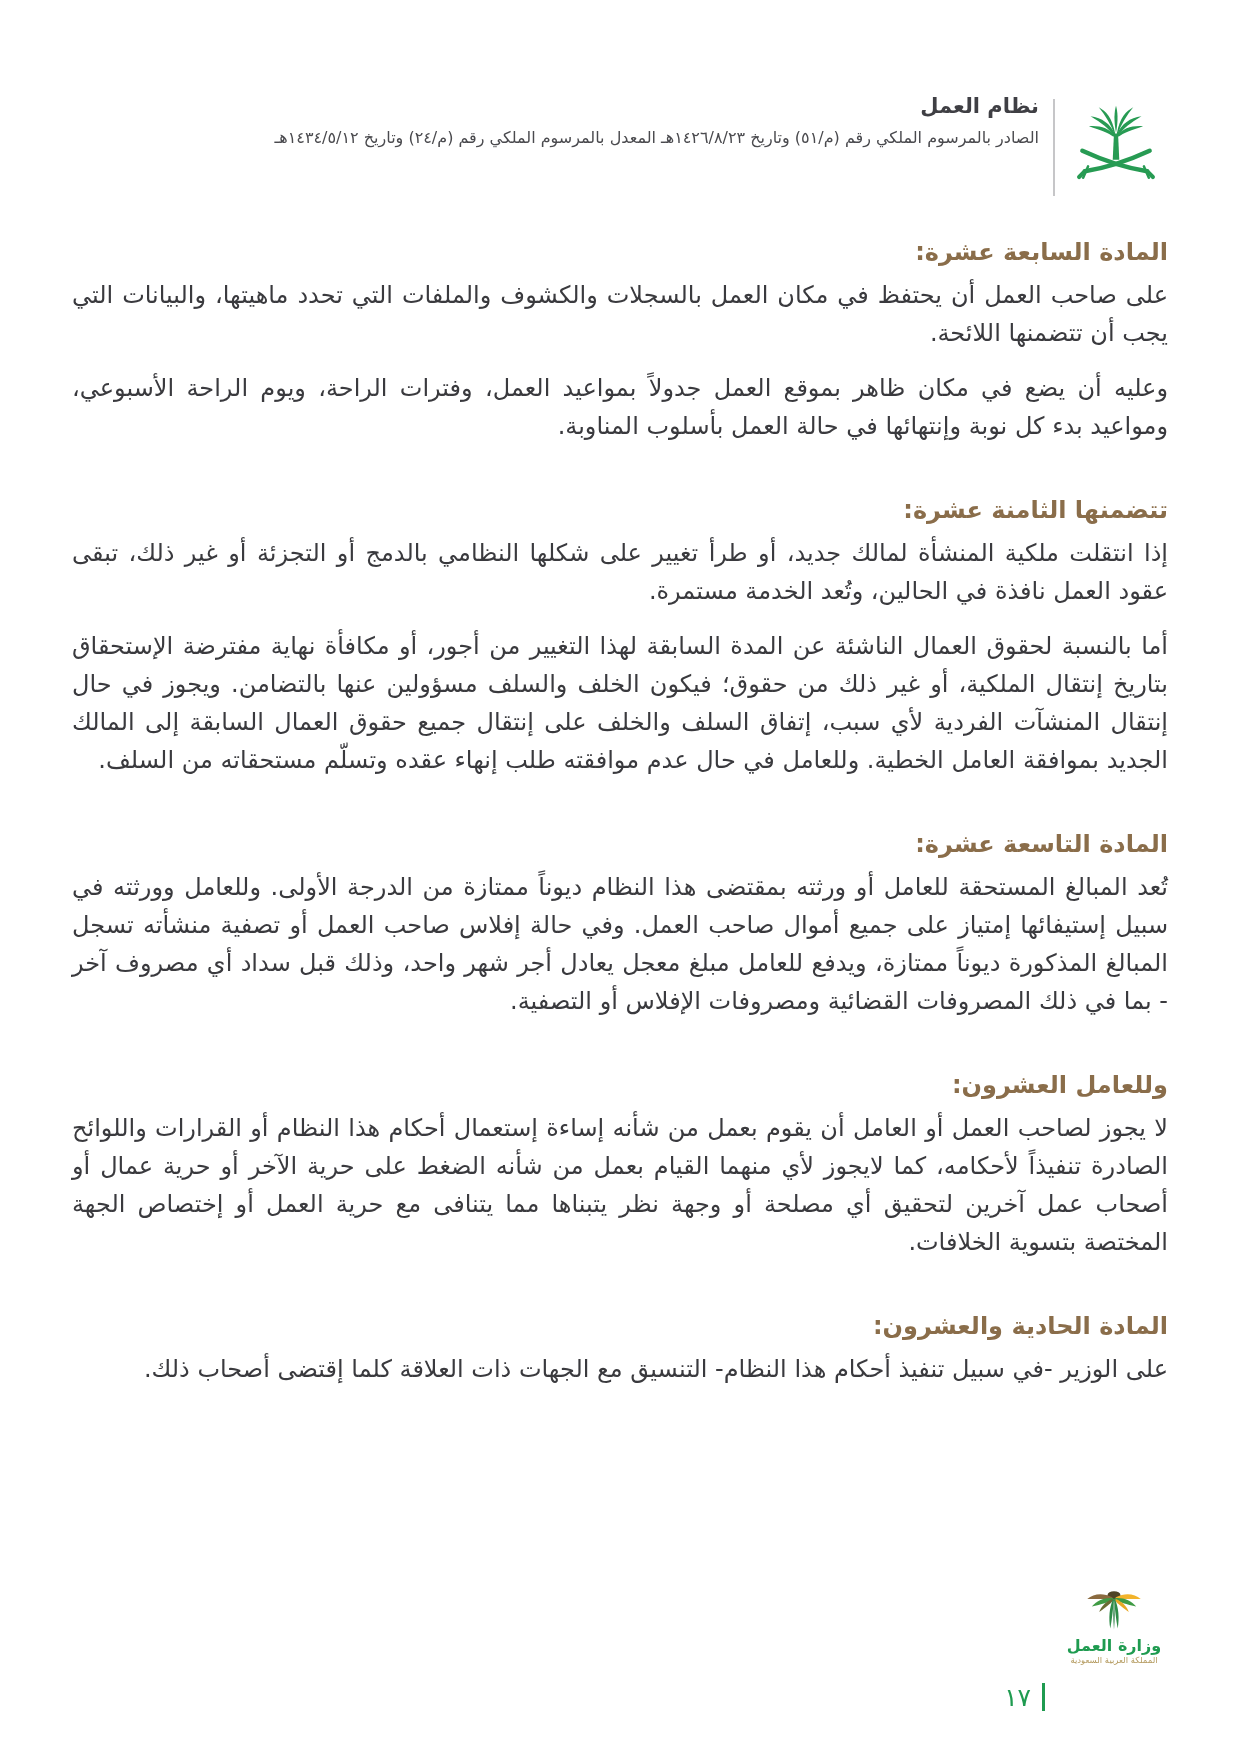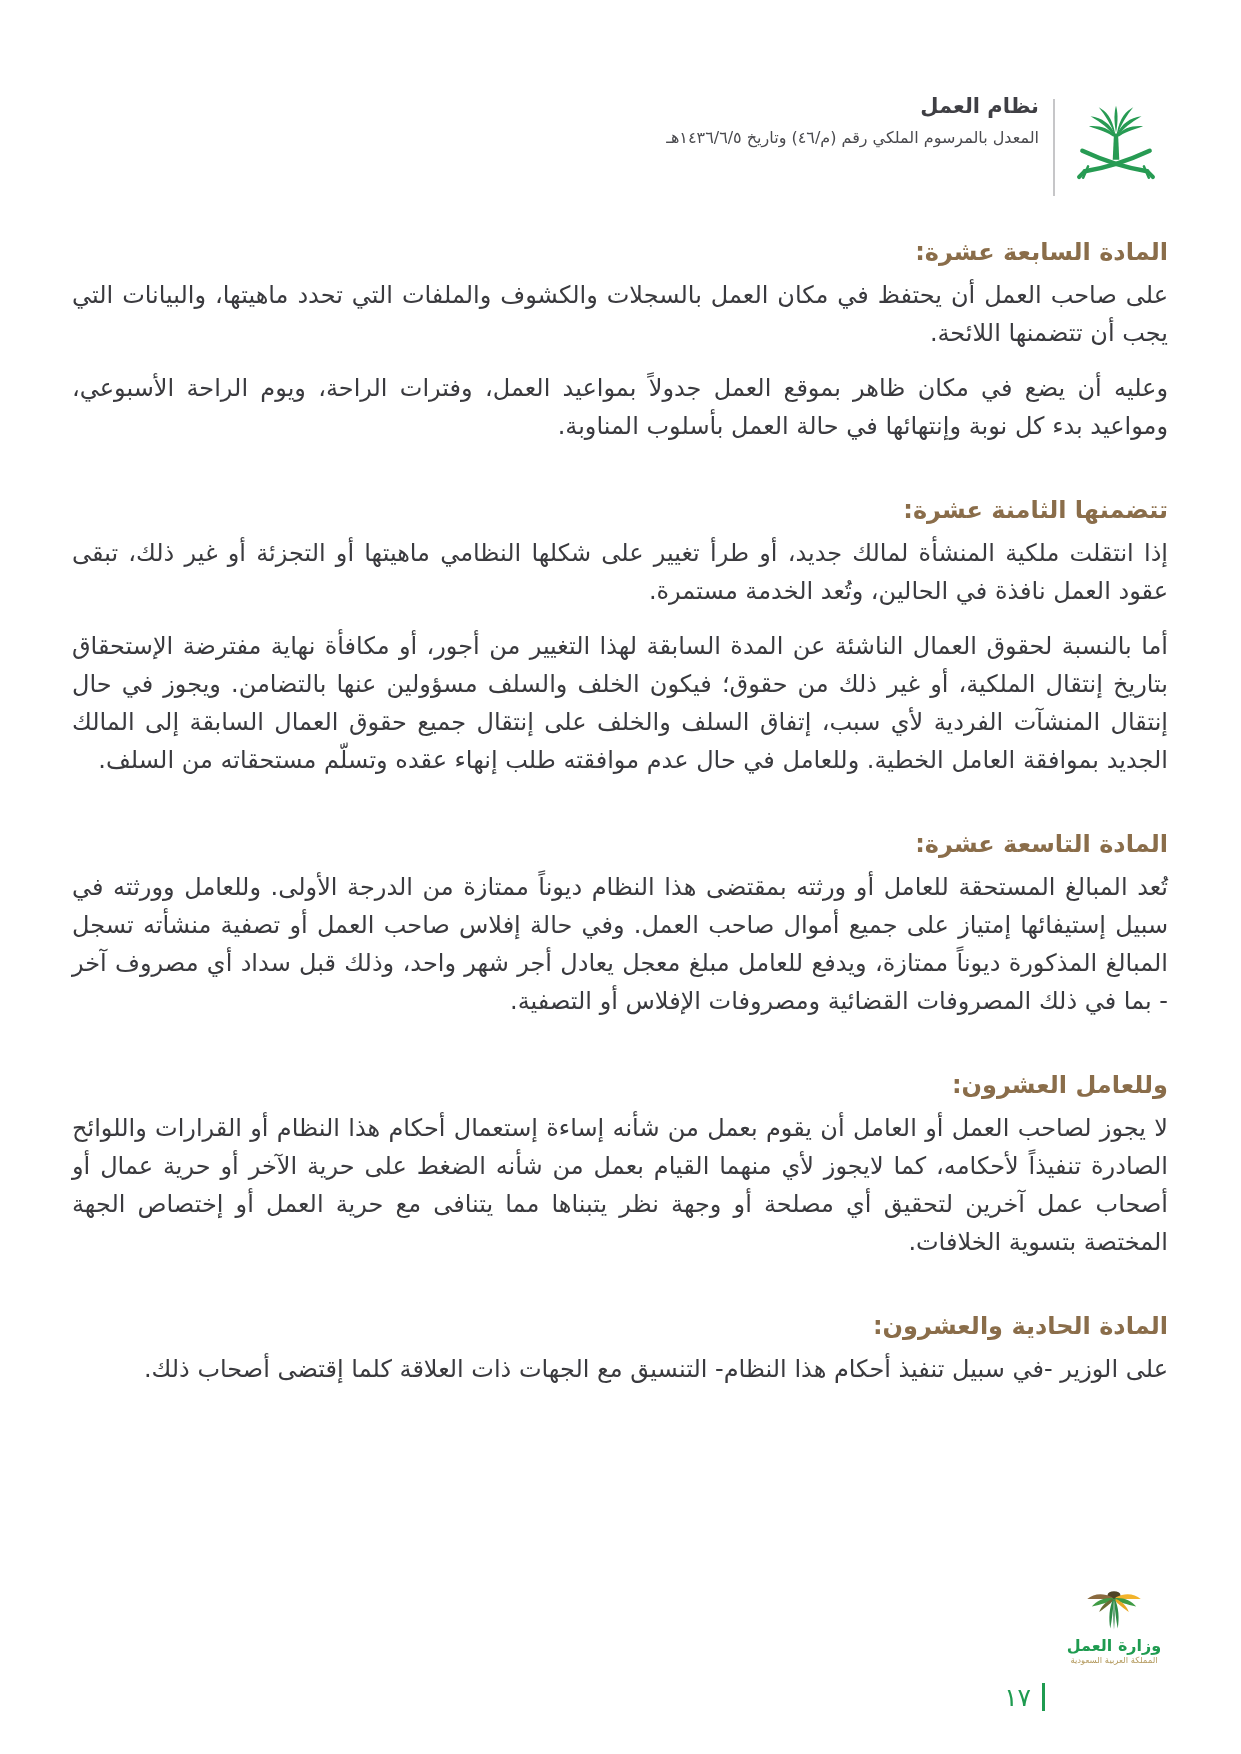--- a/index.html
+++ b/index.html
@@ -144,35 +144,35 @@
         <path d="M88 82 L 95 89" stroke-width="5"></path>
         <path d="M16 76 L 10 90" stroke-width="3"></path>
         <path d="M84 76 L 90 90" stroke-width="3"></path>
       </g>
     </svg>
 
     <div class="hdr-divider"></div>
 
     <div class="hdr-text">
       <div class="hdr-title">نظام العمل</div>
-      <div class="hdr-sub">المعدل بالمرسوم الملكي رقم (م/٤٦) وتاريخ ١٤٣٦/٦/٥هـ</div>
+      <div class="hdr-sub">الصادر بالمرسوم الملكي رقم (م/٥١) وتاريخ ١٤٢٦/٨/٢٣هـ المعدل بالمرسوم الملكي رقم (م/٢٤) وتاريخ ١٤٣٤/٥/١٢هـ</div>
     </div>
   </div>
 
   <div class="content">
 
     <section class="article">
       <h2>المادة السابعة عشرة:</h2>
       <p>على صاحب العمل أن يحتفظ في مكان العمل بالسجلات والكشوف والملفات التي تحدد ماهيتها، والبيانات التي يجب أن تتضمنها اللائحة.</p>
       <p>وعليه أن يضع في مكان ظاهر بموقع العمل جدولاً بمواعيد العمل، وفترات الراحة، ويوم الراحة الأسبوعي، ومواعيد بدء كل نوبة وإنتهائها في حالة العمل بأسلوب المناوبة.</p>
     </section>
 
     <section class="article">
       <h2>تتضمنها الثامنة عشرة:</h2>
-      <p>إذا انتقلت ملكية المنشأة لمالك جديد، أو طرأ تغيير على شكلها النظامي ماهيتها أو التجزئة أو غير ذلك، تبقى عقود العمل نافذة في الحالين، وتُعد الخدمة مستمرة.</p>
+      <p>إذا انتقلت ملكية المنشأة لمالك جديد، أو طرأ تغيير على شكلها النظامي بالدمج أو التجزئة أو غير ذلك، تبقى عقود العمل نافذة في الحالين، وتُعد الخدمة مستمرة.</p>
       <p>أما بالنسبة لحقوق العمال الناشئة عن المدة السابقة لهذا التغيير من أجور، أو مكافأة نهاية مفترضة الإستحقاق بتاريخ إنتقال الملكية، أو غير ذلك من حقوق؛ فيكون الخلف والسلف مسؤولين عنها بالتضامن. ويجوز في حال إنتقال المنشآت الفردية لأي سبب، إتفاق السلف والخلف على إنتقال جميع حقوق العمال السابقة إلى المالك الجديد بموافقة العامل الخطية. وللعامل في حال عدم موافقته طلب إنهاء عقده وتسلّم مستحقاته من السلف.</p>
     </section>
 
     <section class="article">
       <h2>المادة التاسعة عشرة:</h2>
       <p>تُعد المبالغ المستحقة للعامل أو ورثته بمقتضى هذا النظام ديوناً ممتازة من الدرجة الأولى. وللعامل وورثته في سبيل إستيفائها إمتياز على جميع أموال صاحب العمل. وفي حالة إفلاس صاحب العمل أو تصفية منشأته تسجل المبالغ المذكورة ديوناً ممتازة، ويدفع للعامل مبلغ معجل يعادل أجر شهر واحد، وذلك قبل سداد أي مصروف آخر - بما في ذلك المصروفات القضائية ومصروفات الإفلاس أو التصفية.</p>
     </section>
 
     <section class="article">
       <h2>وللعامل العشرون:</h2>

